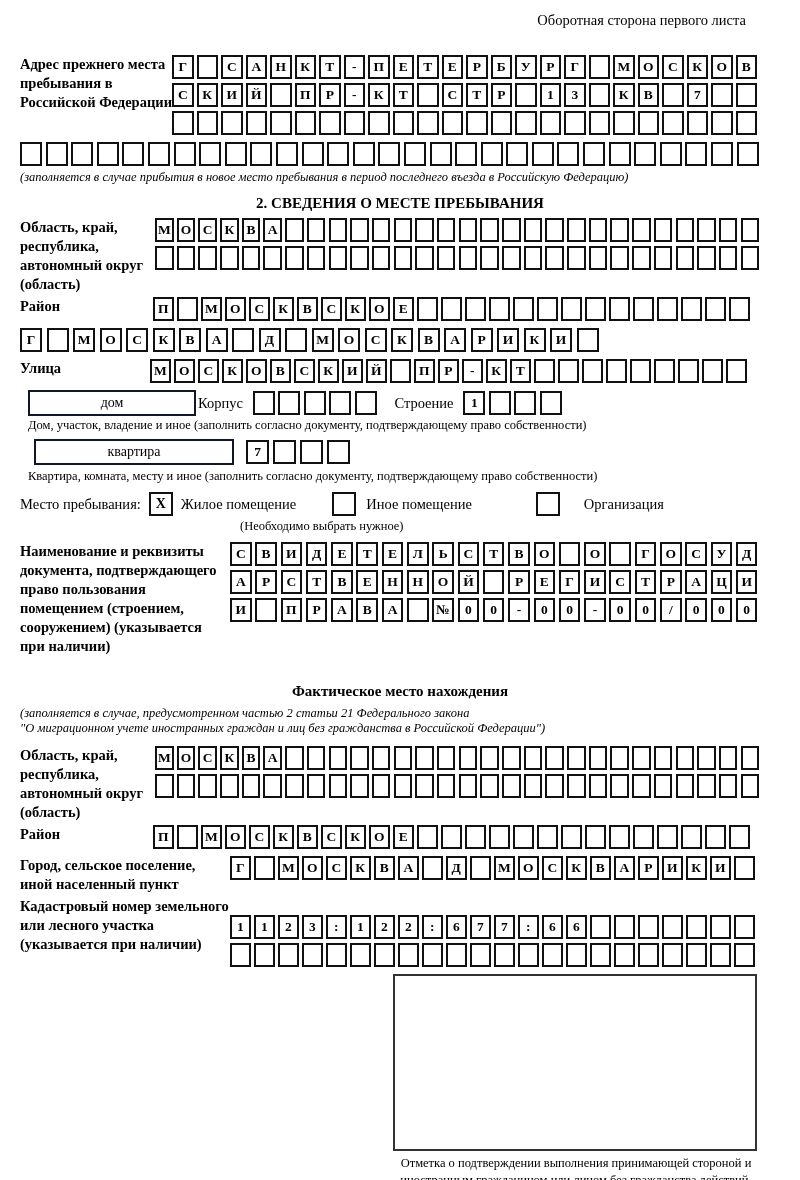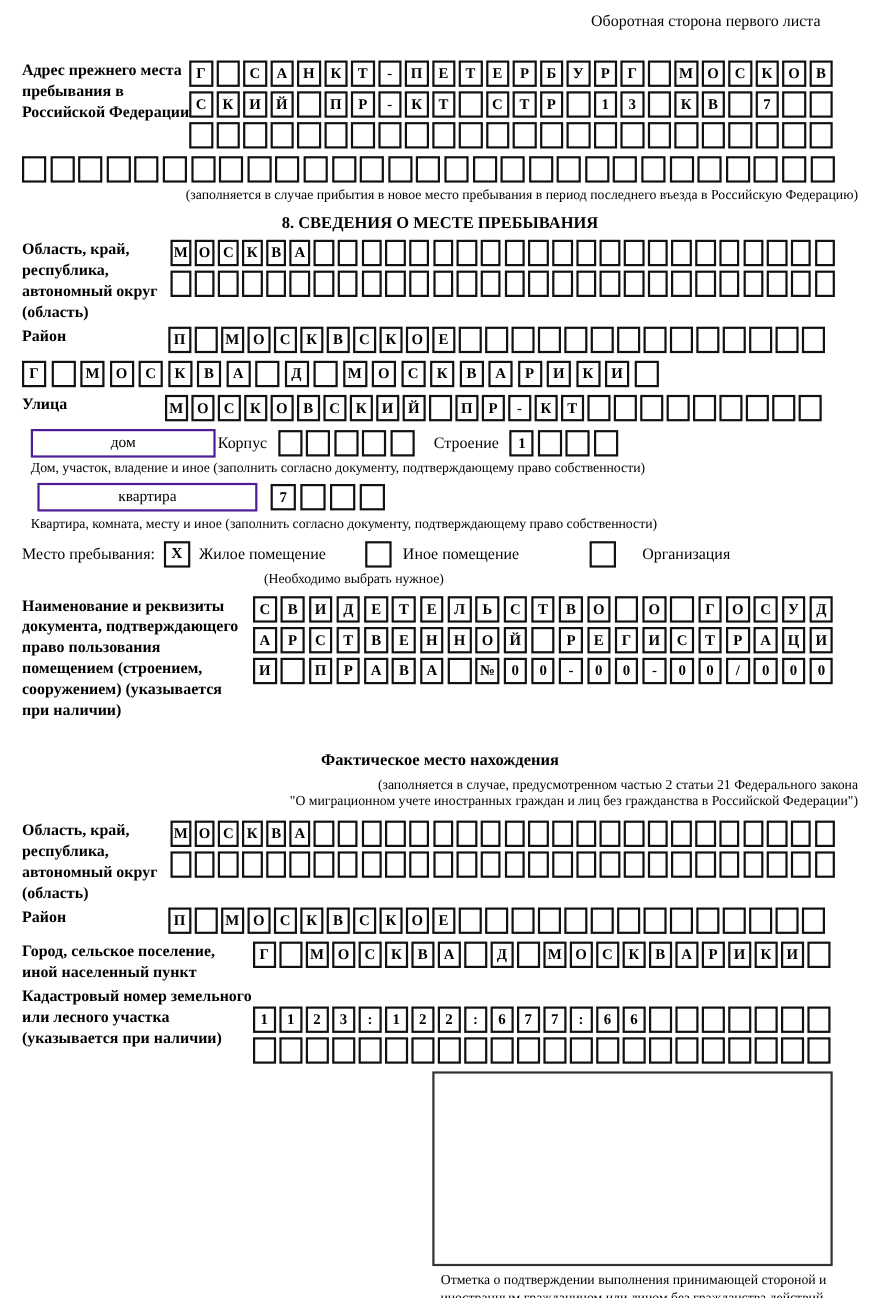--- a/index.html
+++ b/index.html
@@ -18,24 +18,24 @@
   .boxrow{white-space:nowrap;margin-bottom:4px;height:24px;}
   .cbox{
     display:inline-flex;align-items:center;justify-content:center;
     box-sizing:border-box;
     width:var(--bw,20px);height:24px;
     border:2px solid #111;margin-right:var(--gap,3px);
     font-size:13.5px;font-weight:600;vertical-align:top;
     background:#fff;
   }
   .caption{font-size:12.5px;}
-  .caption.center{text-align:right;}
+  .caption.center{text-align:left;font-style:italic;}
   .sec-title{text-align:center;font-weight:bold;font-size:15px;margin:10px 0 6px 0;}
   .field-rect{
-    box-sizing:border-box;border:2px solid #4c1d95;height:26px;
+    box-sizing:border-box;border:2px solid #0f172a;height:26px;
     display:inline-flex;align-items:center;justify-content:center;
     font-size:14px;
   }
   .inline-row{display:flex;align-items:center;margin-bottom:2px;}
   .chk{
     box-sizing:border-box;width:24px;height:24px;border:2px solid #111;
     display:inline-flex;align-items:center;justify-content:center;
     font-size:14px;font-weight:600;flex:0 0 auto;
   }
   .opt-label{font-size:14.5px;}
@@ -58,21 +58,21 @@
   <div class="flabel" style="width:152px;">Адрес прежнего места пребывания в Российской Федерации</div>
   <div class="rows">
     <div class="boxrow" style="--bw:21.5px;--gap:3px;"><span class="cbox">Г</span><span class="cbox"></span><span class="cbox">С</span><span class="cbox">А</span><span class="cbox">Н</span><span class="cbox">К</span><span class="cbox">Т</span><span class="cbox">-</span><span class="cbox">П</span><span class="cbox">Е</span><span class="cbox">Т</span><span class="cbox">Е</span><span class="cbox">Р</span><span class="cbox">Б</span><span class="cbox">У</span><span class="cbox">Р</span><span class="cbox">Г</span><span class="cbox"></span><span class="cbox">М</span><span class="cbox">О</span><span class="cbox">С</span><span class="cbox">К</span><span class="cbox">О</span><span class="cbox">В</span></div>
     <div class="boxrow" style="--bw:21.5px;--gap:3px;"><span class="cbox">С</span><span class="cbox">К</span><span class="cbox">И</span><span class="cbox">Й</span><span class="cbox"></span><span class="cbox">П</span><span class="cbox">Р</span><span class="cbox">-</span><span class="cbox">К</span><span class="cbox">Т</span><span class="cbox"></span><span class="cbox">С</span><span class="cbox">Т</span><span class="cbox">Р</span><span class="cbox"></span><span class="cbox">1</span><span class="cbox">3</span><span class="cbox"></span><span class="cbox">К</span><span class="cbox">В</span><span class="cbox"></span><span class="cbox">7</span><span class="cbox"></span><span class="cbox"></span></div>
     <div class="boxrow" style="--bw:21.5px;--gap:3px;"><span class="cbox"></span><span class="cbox"></span><span class="cbox"></span><span class="cbox"></span><span class="cbox"></span><span class="cbox"></span><span class="cbox"></span><span class="cbox"></span><span class="cbox"></span><span class="cbox"></span><span class="cbox"></span><span class="cbox"></span><span class="cbox"></span><span class="cbox"></span><span class="cbox"></span><span class="cbox"></span><span class="cbox"></span><span class="cbox"></span><span class="cbox"></span><span class="cbox"></span><span class="cbox"></span><span class="cbox"></span><span class="cbox"></span><span class="cbox"></span></div>
   </div>
 </div>
 <div class="boxrow" style="--bw:22px;--gap:3.6px;"><span class="cbox"></span><span class="cbox"></span><span class="cbox"></span><span class="cbox"></span><span class="cbox"></span><span class="cbox"></span><span class="cbox"></span><span class="cbox"></span><span class="cbox"></span><span class="cbox"></span><span class="cbox"></span><span class="cbox"></span><span class="cbox"></span><span class="cbox"></span><span class="cbox"></span><span class="cbox"></span><span class="cbox"></span><span class="cbox"></span><span class="cbox"></span><span class="cbox"></span><span class="cbox"></span><span class="cbox"></span><span class="cbox"></span><span class="cbox"></span><span class="cbox"></span><span class="cbox"></span><span class="cbox"></span><span class="cbox"></span><span class="cbox"></span></div>
 <div class="caption center">(заполняется в случае прибытия в новое место пребывания в период последнего въезда в Российскую Федерацию)</div>
 
-<div class="sec-title">8. СВЕДЕНИЯ О МЕСТЕ ПРЕБЫВАНИЯ</div>
+<div class="sec-title">2. СВЕДЕНИЯ О МЕСТЕ ПРЕБЫВАНИЯ</div>
 
 <div class="frow">
   <div class="flabel" style="width:135px;">Область, край, республика, автономный округ (область)</div>
   <div class="rows">
     <div class="boxrow" style="--bw:18.5px;--gap:3.2px;"><span class="cbox">М</span><span class="cbox">О</span><span class="cbox">С</span><span class="cbox">К</span><span class="cbox">В</span><span class="cbox">А</span><span class="cbox"></span><span class="cbox"></span><span class="cbox"></span><span class="cbox"></span><span class="cbox"></span><span class="cbox"></span><span class="cbox"></span><span class="cbox"></span><span class="cbox"></span><span class="cbox"></span><span class="cbox"></span><span class="cbox"></span><span class="cbox"></span><span class="cbox"></span><span class="cbox"></span><span class="cbox"></span><span class="cbox"></span><span class="cbox"></span><span class="cbox"></span><span class="cbox"></span><span class="cbox"></span><span class="cbox"></span></div>
     <div class="boxrow" style="--bw:18.5px;--gap:3.2px;"><span class="cbox"></span><span class="cbox"></span><span class="cbox"></span><span class="cbox"></span><span class="cbox"></span><span class="cbox"></span><span class="cbox"></span><span class="cbox"></span><span class="cbox"></span><span class="cbox"></span><span class="cbox"></span><span class="cbox"></span><span class="cbox"></span><span class="cbox"></span><span class="cbox"></span><span class="cbox"></span><span class="cbox"></span><span class="cbox"></span><span class="cbox"></span><span class="cbox"></span><span class="cbox"></span><span class="cbox"></span><span class="cbox"></span><span class="cbox"></span><span class="cbox"></span><span class="cbox"></span><span class="cbox"></span><span class="cbox"></span></div>
   </div>
 </div>
 
 <div class="frow">

